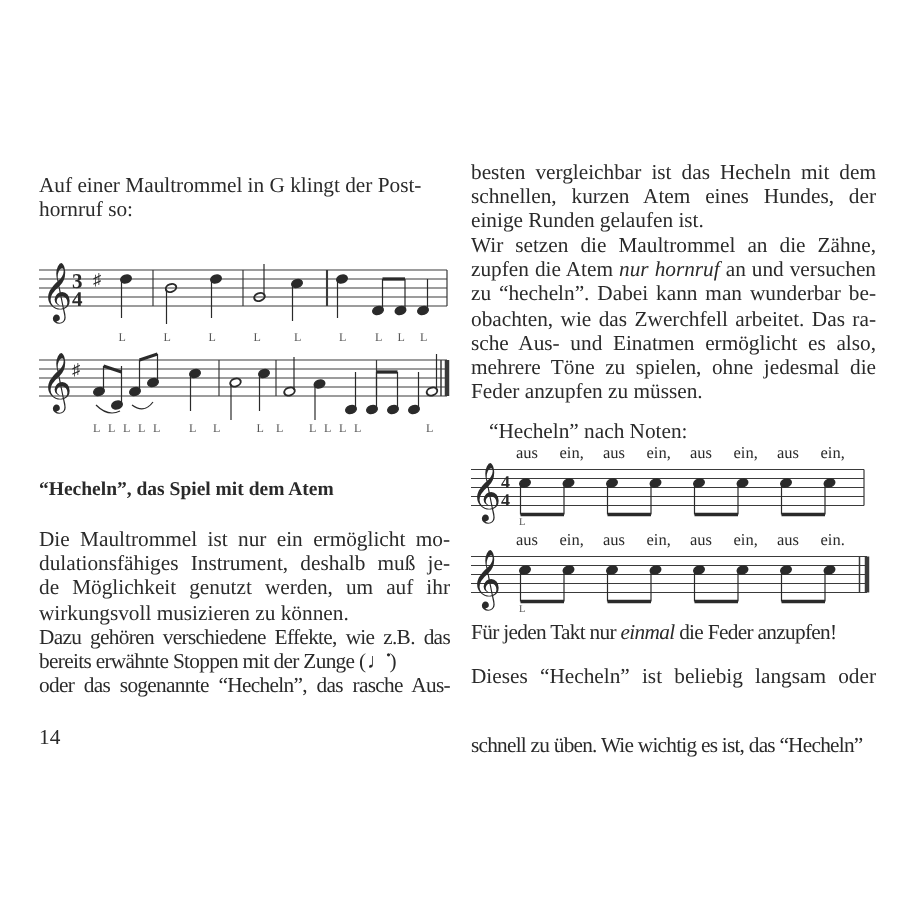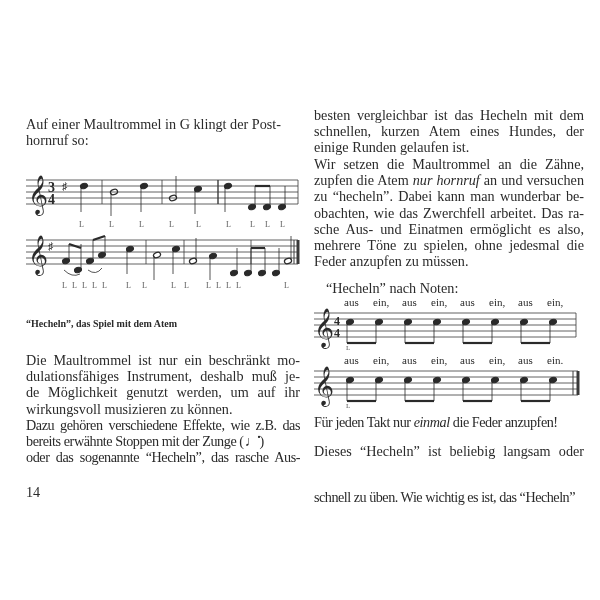--- a/index.html
+++ b/index.html
@@ -6,21 +6,21 @@
   body {
     width: 600px; height: 600px; overflow: hidden;
     background: #ffffff;
     font-family: "Liberation Serif", "DejaVu Serif", serif;
     color: #2a2a2a;
     position: relative;
   }
   .col { position: absolute; top: 0; }
   .col-left { left: 26px; width: 274px; }
   .txt { position: absolute; font-size: 14.2px; line-height: 16.2px; margin: 0; }
-  .heading { position: absolute; font-size: 10px; font-weight: bold; margin: 0; white-space: nowrap; }
+  .heading { position: absolute; font-size: 13px; font-weight: bold; margin: 0; white-space: nowrap; }
   em { font-style: italic; }
   .line { display: block; white-space: nowrap; }
   .jl { display: block; text-align: justify; text-align-last: justify; white-space: normal; }
   svg { position: absolute; overflow: visible; }
   .page-number { position: absolute; left: 26px; top: 484px; font-size: 14.2px; }
 </style>
 </head>
 <body>
 
 <div class="col col-left">
@@ -144,21 +144,21 @@
   <span style="position:absolute;left:180px;">L</span>
   <span style="position:absolute;left:190px;">L</span>
   <span style="position:absolute;left:200px;">L</span>
   <span style="position:absolute;left:210px;">L</span>
   <span style="position:absolute;left:258px;">L</span>
 </div>
 
 <h2 class="heading" style="left:26px;top:318px;">“Hecheln”, das Spiel mit dem Atem</h2>
 
 <p class="txt" style="left:26px;top:352px;width:274px;">
-  <span class="jl">Die Maultrommel ist nur ein beschränkt mo-</span>
+  <span class="jl">Die Maultrommel ist nur ein ermöglicht mo-</span>
   <span class="jl">dulationsfähiges Instrument, deshalb muß je-</span>
   <span class="jl">de Möglichkeit genutzt werden, um auf ihr</span>
   <span class="line">wirkungsvoll musizieren zu können.</span>
 </p>
 
 <p class="txt" style="left:26px;top:417px;width:274px;letter-spacing:-0.45px;">
   <span class="jl">Dazu gehören verschiedene Effekte, wie z.B. das</span>
   <span class="line"><span>bereits erwähnte Stoppen mit der Zunge (</span><span style="display:inline-block;width:16px;text-align:center;font-weight:bold;">♩̇</span><span>)</span></span>
   <span class="jl">oder das sogenannte “Hecheln”, das rasche Aus-</span>
 </p>

